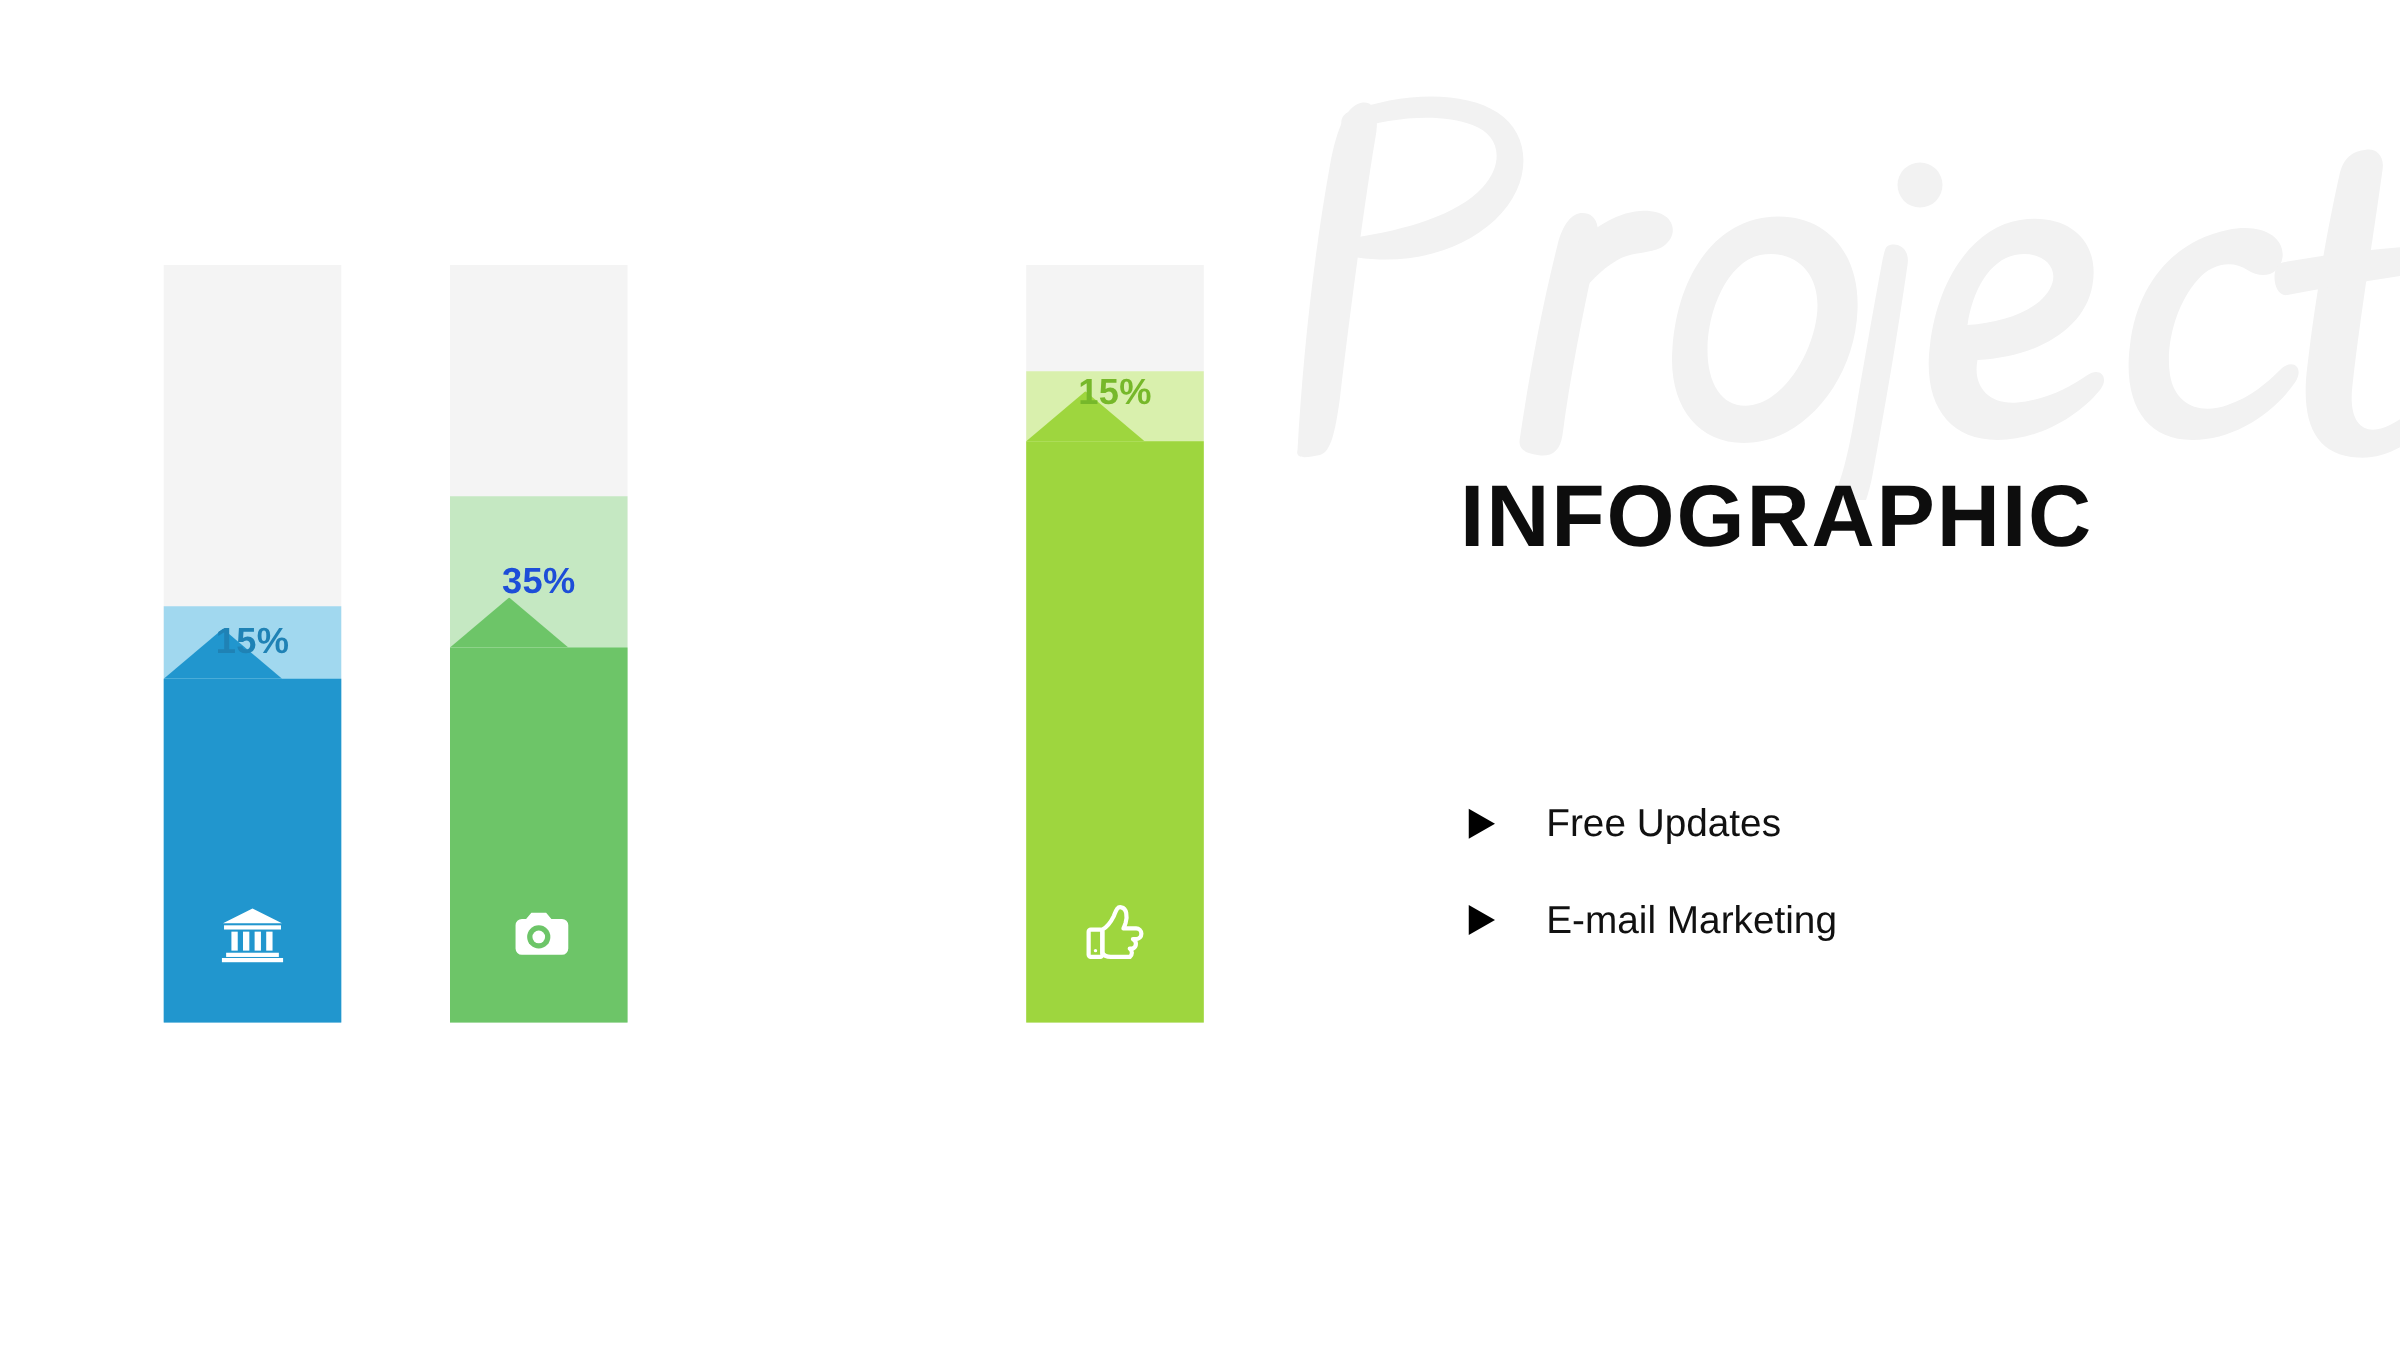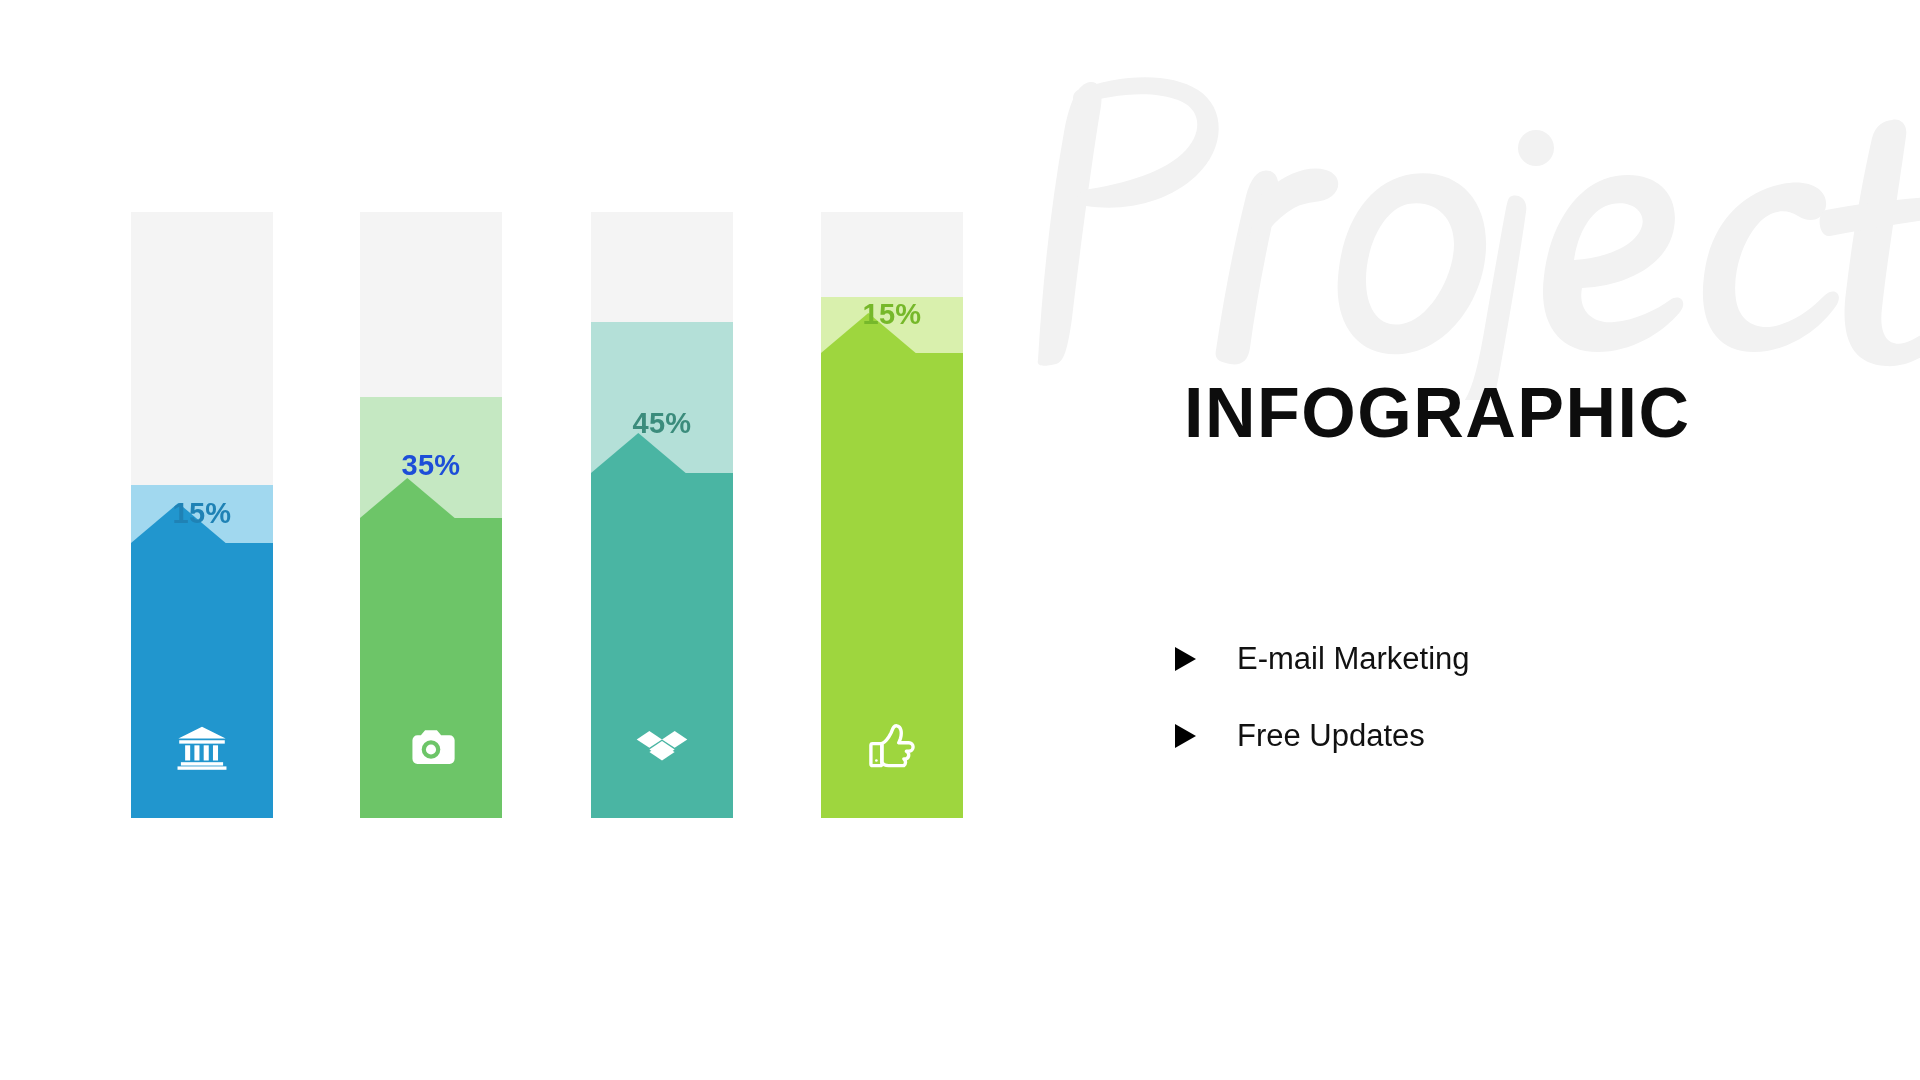--- a/index.html
+++ b/index.html
@@ -87,21 +87,20 @@
   }
   #panel-title {
     position:absolute;
     left:0; top:378px;
     font-size:70px;
     font-weight:bold;
     letter-spacing:1.5px;
     color:#0d0d0d;
     line-height:1;
     white-space:nowrap;
-    margin-left:16px;
   }
   #bullet-list {
     position:absolute;
     left:0; top:620px;
     width:100%;
     list-style:none;
   }
   .bullet-item {
     position:relative;
     height:77px;
@@ -193,40 +192,20 @@
       <div class="bar-icon">
         <svg viewBox="0 0 64 64" xmlns="http://www.w3.org/2000/svg">
           <path d="M10 18 h10 l5 -6 h14 l5 6 h10 a6 6 0 0 1 6 6 v22 a6 6 0 0 1 -6 6 h-38 a6 6 0 0 1 -6 -6 v-22 a6 6 0 0 1 6 -6 z" fill="#ffffff"></path>
           <circle cx="32" cy="35" r="11" fill="#6DC568"></circle>
           <circle cx="32" cy="35" r="6" fill="#ffffff"></circle>
         </svg>
       </div>
 
     </div>
 
-    <div class="bar-col" style="left:591px;">
-      <div class="bar-track"></div>
-      <div class="bar-light" style="height:496px; background:#B4E0D8;"></div>
-      <div class="bar-base" style="height:345px; background:#4AB5A3;"></div>
-      <div class="bar-peak" style="bottom:345px;">
-        <svg viewBox="0 0 123 40" preserveAspectRatio="none">
-            <polygon points="0,40 41,0 82,40" fill="#4AB5A3"></polygon>
-          </svg>
-      </div>
-      <div class="bar-pct" style="top:195px; color:#3B8C7C;">45%</div>
-      <div class="bar-icon">
-        <svg viewBox="0 0 64 64" xmlns="http://www.w3.org/2000/svg">
-          <polygon points="17,13 32,23 17,33 2,23" fill="#ffffff"></polygon>
-          <polygon points="47,13 62,23 47,33 32,23" fill="#ffffff"></polygon>
-          <polygon points="17,35 32,25 47,35 32,45" fill="#ffffff"></polygon>
-          <polygon points="32,48 17,38 32,29 47,38" fill="#ffffff"></polygon>
-        </svg>
-      </div>
-
-    </div>
 
     <div class="bar-col" style="left:821px;">
       <div class="bar-track"></div>
       <div class="bar-light" style="height:521px; background:#D9F0AD;"></div>
       <div class="bar-base" style="height:465px; background:#9ED63E;"></div>
       <div class="bar-peak" style="bottom:465px;">
         <svg viewBox="0 0 123 40" preserveAspectRatio="none">
             <polygon points="0,40 41,0 82,40" fill="#9ED63E"></polygon>
           </svg>
       </div>
@@ -250,28 +229,28 @@
     <ul id="bullet-list">
 
 
 
       <li class="bullet-item">
         <span class="bullet-marker">
           <svg viewBox="0 0 30 30" xmlns="http://www.w3.org/2000/svg">
               <polygon points="5,3 26,15 5,27" fill="#000000"></polygon>
             </svg>
         </span>
-        <span class="bullet-label">E-mail Marketing</span>
+        <span class="bullet-label">Free Updates</span>
       </li>
 
       <li class="bullet-item">
         <span class="bullet-marker">
           <svg viewBox="0 0 30 30" xmlns="http://www.w3.org/2000/svg">
               <polygon points="5,3 26,15 5,27" fill="#000000"></polygon>
             </svg>
         </span>
-        <span class="bullet-label">Free Updates</span>
+        <span class="bullet-label">E-mail Marketing</span>
       </li>
 
     </ul>
   </div>
 
 </div>
 
 </body></html>

